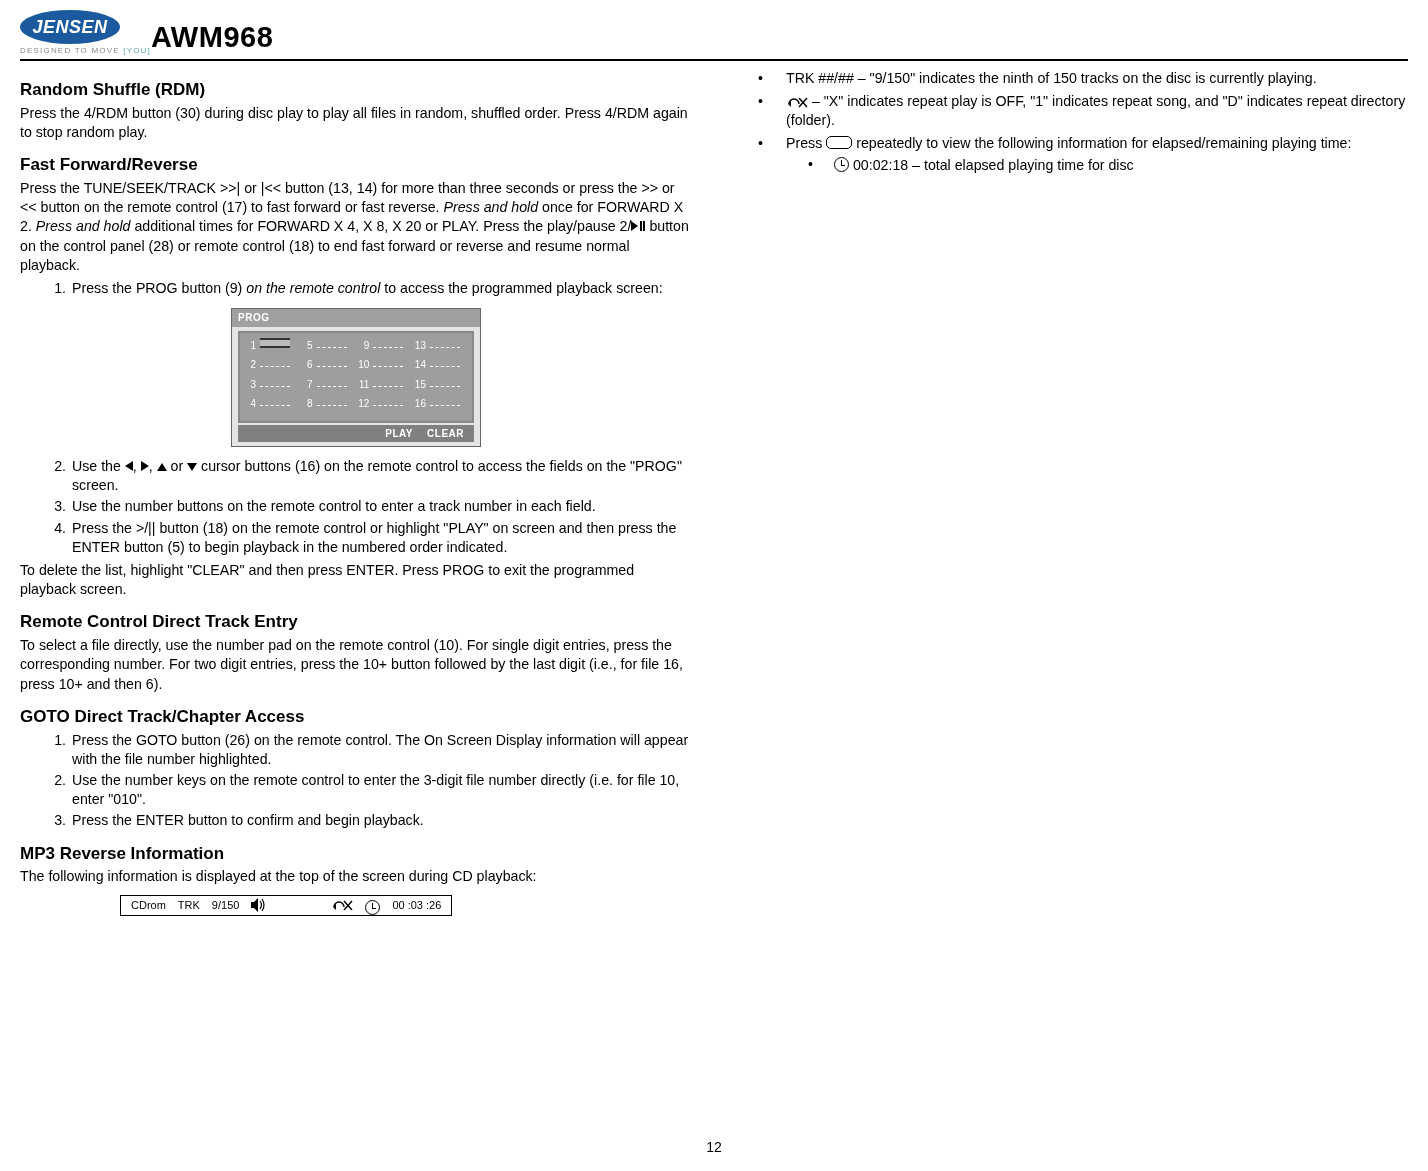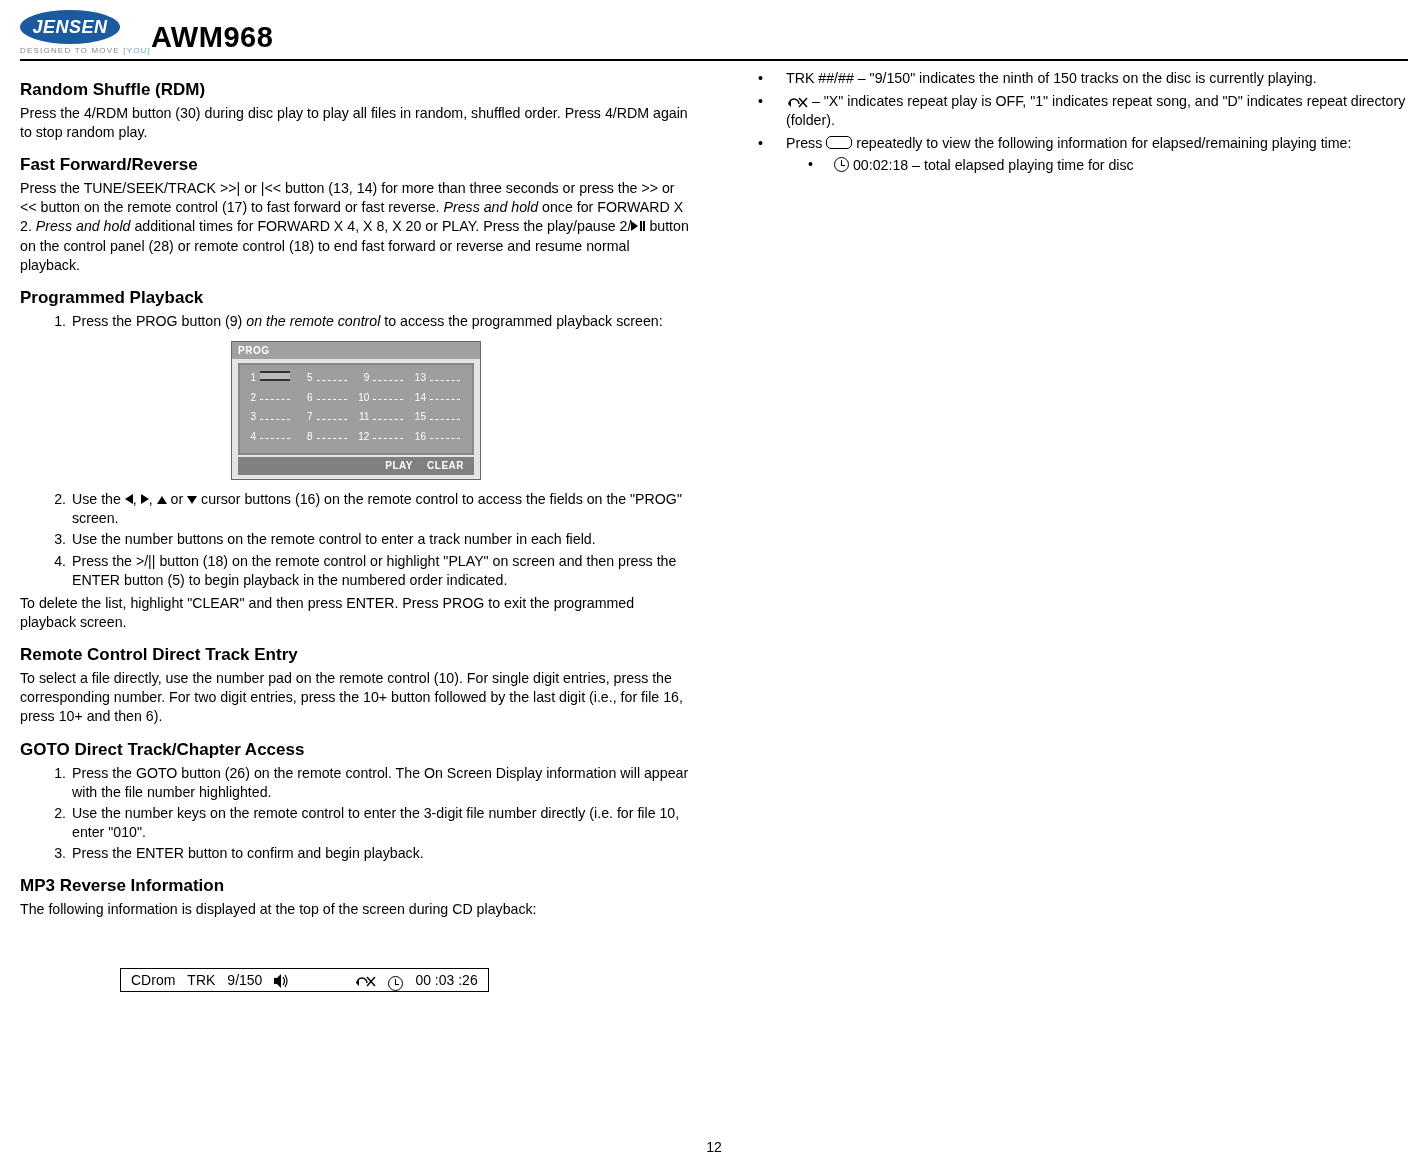--- a/index.html
+++ b/index.html
@@ -113,21 +113,21 @@
   .prog-cell { display:flex; align-items:center; gap:4px; width:54px;}
   .prog-cell .n { width:12px; text-align:right;}
   .slot {
     display:inline-block; width:30px; border-bottom:1px dashed #fff; height:8px;
     position:relative; top:-2px;
   }
   .slot.first { border-bottom:2px solid #333; border-top:2px solid #333; height:6px; background:#bbb;}
   .prog-foot { display:flex; justify-content:flex-end; gap:14px; background:#808080; color:#fff; font-size:10px; font-weight:700; letter-spacing:0.5px; padding:2px 10px 2px 0; margin:0 6px 4px 6px;}
   
   .infobar-wrap { margin: 8px 0 0 100px; }
-  .infobar { display:inline-flex; align-items:flex-end; gap:12px; border:1.2px solid #000; padding:2px 10px; font-size:14px;margin-top:40px;}
+  .infobar { display:inline-flex; align-items:flex-end; gap:12px; border:1.2px solid #000; padding:2px 10px; font-size:11px;}
   .rndrect { display:inline-block; border:1.4px solid #000; border-radius:5px; width:24px; height:11px; position:relative; top:1px;}
   .repeat-off svg { width:22px; height:12px; vertical-align:-2px;}
   .clockcircle { display:inline-flex; width:13px; height:13px; border:1.2px solid #000; border-radius:50%; align-items:center; justify-content:center; font-size:8px; position:relative; top:2px;}
   .clockcircle::after{content:""; position:absolute; width:1px; height:5px; background:#000; top:2px; left:6px;}
   .clockcircle::before{content:""; position:absolute; width:4px; height:1px; background:#000; top:7px; left:6px;}
   .tri { display:inline-block; width:0; height:0; }
   .tri.l { border-top:5px solid transparent; border-bottom:5px solid transparent; border-right:8px solid #000;}
   .tri.r { border-top:5px solid transparent; border-bottom:5px solid transparent; border-left:8px solid #000;}
   .tri.u { border-left:5px solid transparent; border-right:5px solid transparent; border-bottom:8px solid #000;}
   .tri.d { border-left:5px solid transparent; border-right:5px solid transparent; border-top:8px solid #000;}
@@ -155,21 +155,20 @@
       <h2>Random Shuffle (RDM)</h2>
       <p>
         <span>Press the </span><span class="b">4/RDM</span><span> button (30) during disc play to play all files in random, shuffled order. Press </span><span class="b">4/RDM</span><span> again to stop random play.</span>
       </p>
 
       <h2>Fast Forward/Reverse</h2>
       <p>
         <span>Press the </span><span class="b">TUNE/SEEK/TRACK &gt;&gt;|</span><span> or </span><span class="b">|&lt;&lt;</span><span> button (13, 14) for more than three seconds or press the </span><span class="b">&gt;&gt;</span><span> or </span><span class="b">&lt;&lt;</span><span> button on the remote control (17) to fast forward or fast reverse. </span><span class="i">Press and hold</span><span> once for FORWARD X 2. </span><span class="i">Press and hold</span><span> additional times for FORWARD X 4, X 8, X 20 or PLAY. Press the play/pause </span><span class="b">2/</span><span class="playpause"></span><span> button on the control panel (28) or remote control (18) to end fast forward or reverse and resume normal playback.</span>
       </p>
 
-      <h2>Programmed Playback</h2>
       <ol>
         <li>
           <span>Press the </span><span class="b">PROG</span><span> button (9) </span><span class="i">on the remote control</span><span> to access the programmed playback screen:</span>
         </li>
       </ol>
 
       <div class="prog-wrap">
         <div class="prog">
           <div class="prog-title">PROG</div>
           <div class="prog-body">

